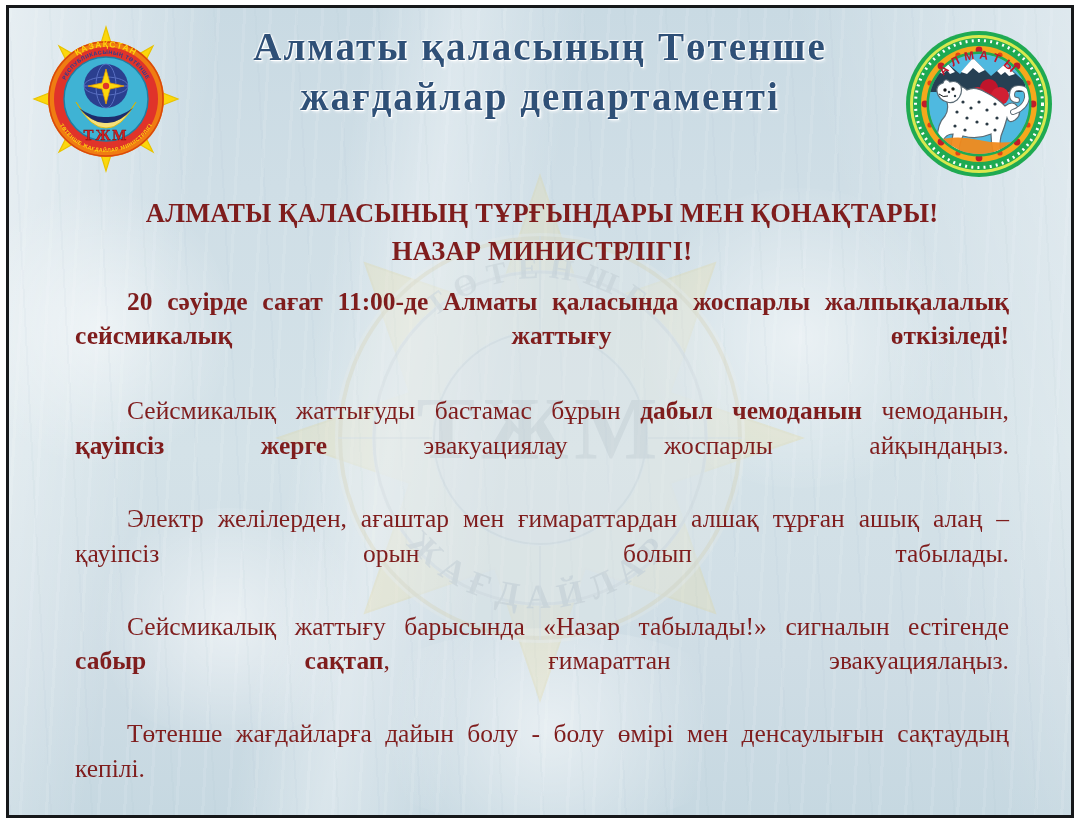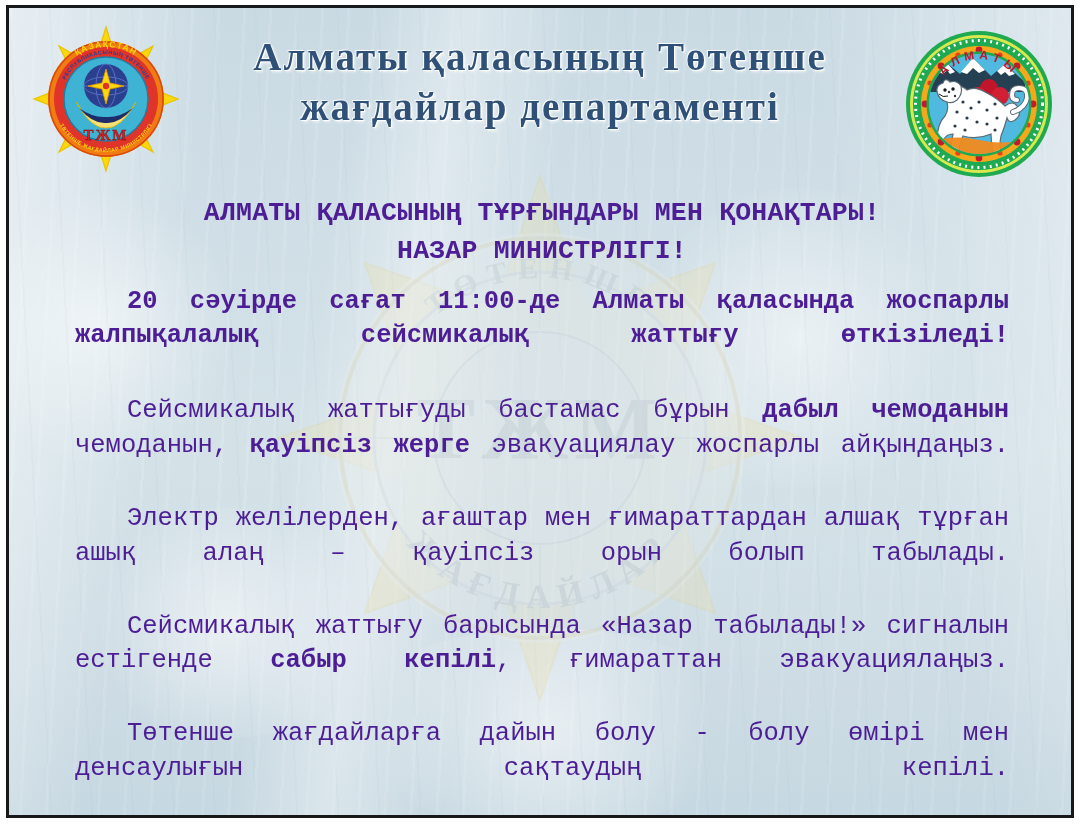--- a/index.html
+++ b/index.html
@@ -97,21 +97,21 @@
     position: absolute;
     right: 18px;
     top: 22px;
     width: 148px;
     height: 148px;
   }
   .header-title {
     position: absolute;
     left: 184px;
     right: 184px;
-    top: 24px;
+    top: 14px;
     text-align: center;
     font-family: "Liberation Serif", "DejaVu Serif", serif;
     font-size: 39px;
     font-weight: 700;
     line-height: 1.27;
     letter-spacing: 2px;
     color: #2f5077;
     text-shadow:
       1px 1px 0 rgba(255,255,255,0.95),
       -1px -1px 0 rgba(255,255,255,0.80),
@@ -122,22 +122,21 @@
 
   
   .content {
     position: absolute;
     left: 0;
     top: 170px;
     right: 0;
     bottom: 0;
     padding: 8px 62px 0 66px;
     box-sizing: border-box;
-    color: #4c1d95;
-    font-family: Liberation Mono, monospace;
+    color: #7f1d1d;
   }
 
   .main-heading {
     text-align: center;
     font-size: 26.5px;
     font-weight: 700;
     line-height: 1.45;
     letter-spacing: .2px;
     margin: 8px 0 14px 0;
   }
@@ -373,20 +372,20 @@
         <span class="line">АЛМАТЫ ҚАЛАСЫНЫҢ ТҰРҒЫНДАРЫ МЕН ҚОНАҚТАРЫ!</span>
         <span class="line">НАЗАР МИНИСТРЛІГІ!</span>
       </div>
 
       <p class="para lead j">20 сәуірде сағат 11:00-де Алматы қаласында жоспарлы жалпықалалық сейсмикалық жаттығу өткізіледі!</p>
 
       <p class="para j"><span>Сейсмикалық жаттығуды бастамас бұрын </span><b>дабыл чемоданын</b><span> чемоданын, </span><b>қауіпсіз жерге</b><span> эвакуациялау жоспарлы айқындаңыз.</span></p>
 
       <p class="para j">Электр желілерден, ағаштар мен ғимараттардан алшақ тұрған ашық алаң – қауіпсіз орын болып табылады.</p>
 
-      <p class="para j"><span>Сейсмикалық жаттығу барысында «Назар табылады!» сигналын естігенде </span><b>сабыр кепілі</b><span>, ғимараттан эвакуациялаңыз.</span></p>
+      <p class="para j"><span>Сейсмикалық жаттығу барысында «Назар табылады!» сигналын естігенде </span><b>сабыр сақтап</b><span>, ғимараттан эвакуациялаңыз.</span></p>
 
       <p class="para j">Төтенше жағдайларға дайын болу - болу өмірі мен денсаулығын сақтаудың кепілі.</p>
 
     </div>
 
   </div>
 </div>
 
 </body></html>

